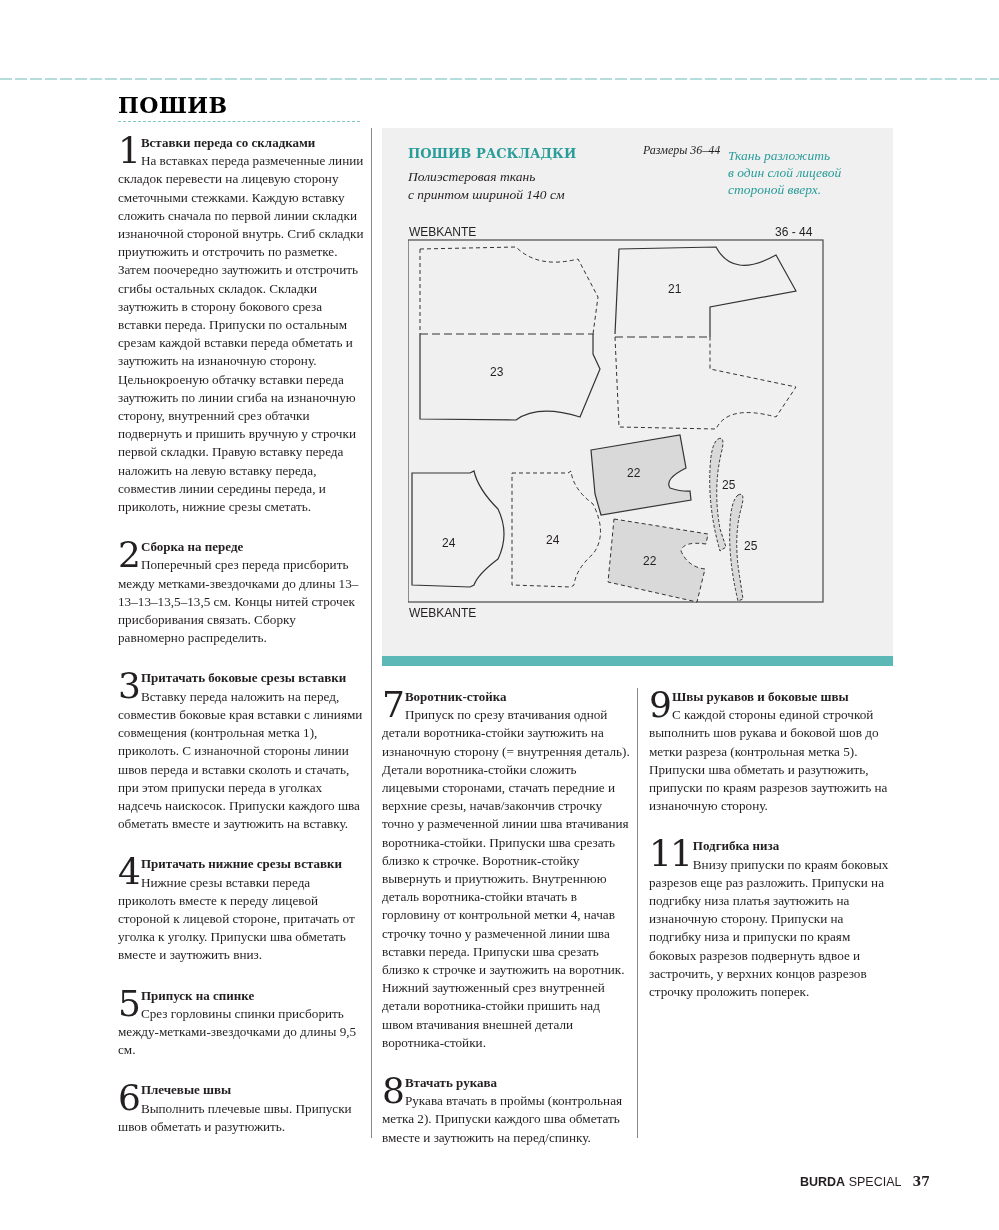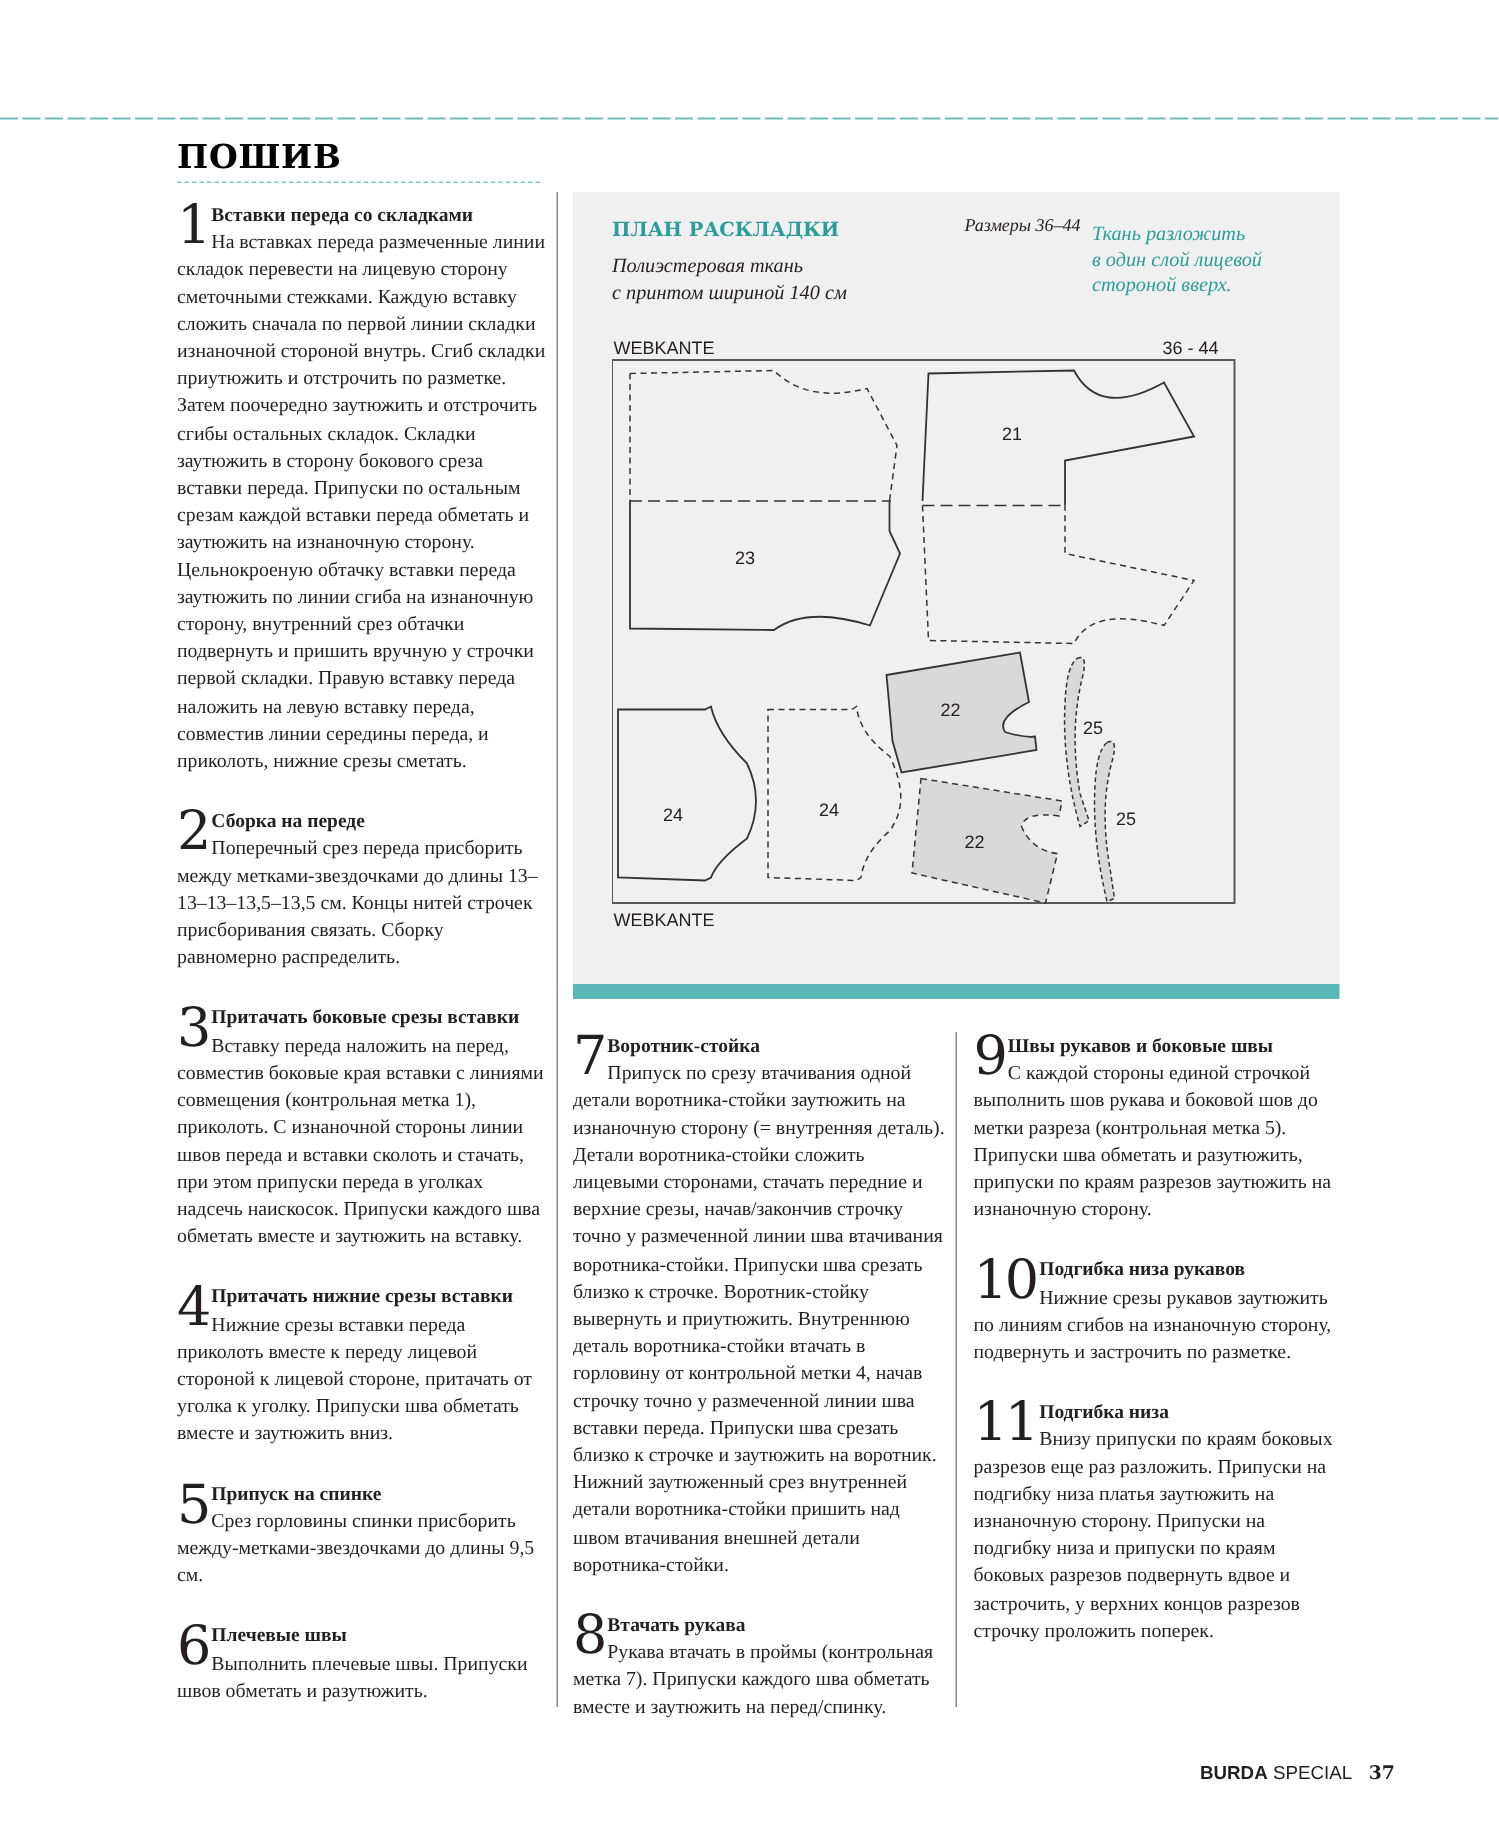--- a/index.html
+++ b/index.html
@@ -66,21 +66,21 @@
   </div>
   <div class="step" style="margin-top:22px;">
     <span class="num">6</span>
     <span class="step-title">Плечевые швы</span><br>
     <span class="step-body">Выполнить плечевые швы. Припуски швов обметать и разутюжить.</span>
   </div>
 </div>
 
 <div class="panel"></div>
 <div class="teal-bar"></div>
-<div class="plan-title">ПЛАН РАСКЛАДКИ</div>
+<div class="plan-title">ПОШИВ РАСКЛАДКИ</div>
 <div class="plan-fabric">Полиэстеровая ткань
 с принтом шириной 140 см</div>
 <div class="plan-sizes">Размеры 36–44</div>
 <div class="plan-note">Ткань разложить
 в один слой лицевой
 стороной вверх.</div>
 <div class="lbl" style="left:409px;top:225px;">WEBKANTE</div>
 <div class="lbl" style="left:775px;top:225px;text-align:center;">36 - 44</div>
 <div class="lbl" style="left:409px;top:606px;">WEBKANTE</div>
 
@@ -119,34 +119,29 @@
 
 <div class="col" style="left:382px;top:688px;width:248px;">
   <div class="step">
     <span class="num">7</span>
     <span class="step-title">Воротник-стойка</span><br>
     <span class="step-body">Припуск по срезу втачивания одной детали воротника-стойки заутюжить на изнаночную сторону (= внутренняя деталь). Детали воротника-стойки сложить лицевыми сторонами, стачать передние и верхние срезы, начав/закончив строчку точно у размеченной линии шва втачивания воротника-стойки. Припуски шва срезать близко к строчке. Воротник-стойку вывернуть и приутюжить. Внутреннюю деталь воротника-стойки втачать в горловину от контрольной метки 4, начав строчку точно у размеченной линии шва вставки переда. Припуски шва срезать близко к строчке и заутюжить на воротник. Нижний заутюженный срез внутренней детали воротника-стойки пришить над швом втачивания внешней детали воротника-стойки.</span>
   </div>
   <div class="step" style="margin-top:22px;">
     <span class="num">8</span>
     <span class="step-title">Втачать рукава</span><br>
-    <span class="step-body">Рукава втачать в проймы (контрольная метка 7). Припуски каждого шва обметать вместе и заутюжить на перед/спинку.</span>
+    <span class="step-body">Рукава втачать в проймы (контрольная метка 2). Припуски каждого шва обметать вместе и заутюжить на перед/спинку.</span>
   </div>
 </div>
 
 <div class="col" style="left:649px;top:688px;width:248px;">
   <div class="step">
     <span class="num">9</span>
     <span class="step-title">Швы рукавов и боковые швы</span><br>
     <span class="step-body">С каждой стороны единой строчкой выполнить шов рукава и боковой шов до метки разреза (контрольная метка 5). Припуски шва обметать и разутюжить, припуски по краям разрезов заутюжить на изнаночную сторону.</span>
-  </div>
-  <div class="step" style="margin-top:22px;">
-    <span class="num">10</span>
-    <span class="step-title">Подгибка низа рукавов</span><br>
-    <span class="step-body">Нижние срезы рукавов заутюжить по линиям сгибов на изнаночную сторону, подвернуть и застрочить по разметке.</span>
   </div>
   <div class="step" style="margin-top:22px;">
     <span class="num">11</span>
     <span class="step-title">Подгибка низа</span><br>
     <span class="step-body">Внизу припуски по краям боковых разрезов еще раз разложить. Припуски на подгибку низа платья заутюжить на изнаночную сторону. Припуски на подгибку низа и припуски по краям боковых разрезов подвернуть вдвое и застрочить, у верхних концов разрезов строчку проложить поперек.</span>
   </div>
 </div>
 
 <div class="footer">
   <span class="brand">BURDA</span>

